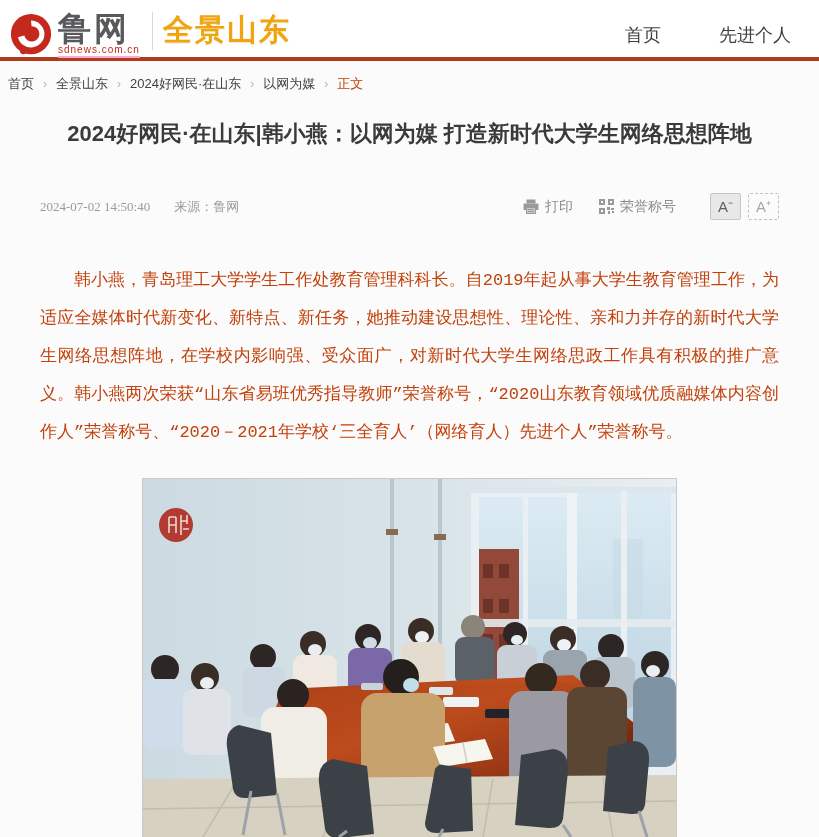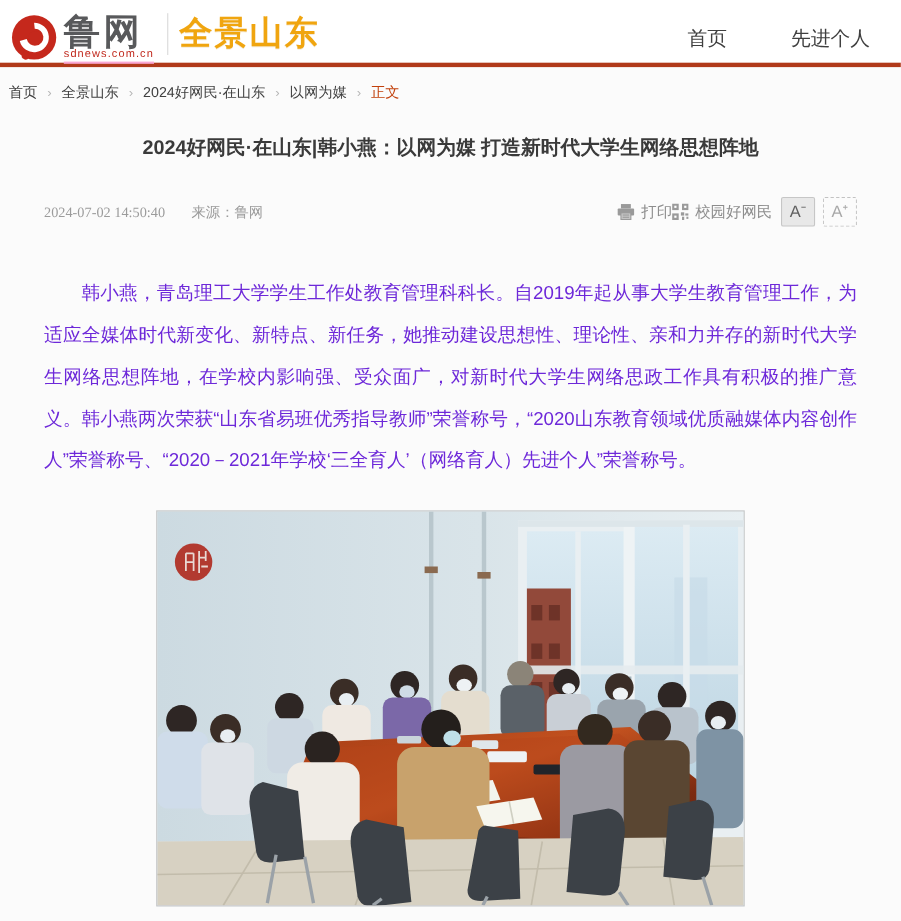--- a/index.html
+++ b/index.html
@@ -41,47 +41,47 @@
     display:flex; align-items:center; gap:9px;
   }
   .breadcrumb .sep { color:#b5b5b5; font-size:12px; }
   .breadcrumb a { color:#3f3f3f; text-decoration:none; cursor:pointer; }
   .breadcrumb .current { color:#c2410c; }
 
   
   .article { padding:0 40px; }
   .article-title {
     margin:22px auto 0; max-width:745px;
-    font-size:18px; line-height:38px; font-weight:bold; color:#3a3a3a;
+    font-size:22px; line-height:38px; font-weight:bold; color:#3a3a3a;
     text-align:center;
   }
   .meta-row {
-    margin-top:26px; display:flex; align-items:center; justify-content:space-between;
+    margin-top:40px; display:flex; align-items:center; justify-content:space-between;
   }
   .meta-left {
     display:flex; align-items:center; gap:24px;
     font-family:"Liberation Serif", serif;
     font-size:13px; color:#9b9b9b;
   }
-  .meta-right { display:flex; align-items:center; }
+  .meta-right { display:flex; align-items:center; gap:26px; }
   .tool-item { display:flex; align-items:center; gap:6px; color:#8d8d8d; font-size:14px; cursor:pointer; }
   .tool-item svg { display:block; }
   .font-btns { display:flex; gap:7px; margin-left:8px; }
   .font-btn {
     width:31px; height:27px; font-size:15px; line-height:1;
     display:flex; align-items:center; justify-content:center;
     border-radius:2px; cursor:pointer; font-family:"Liberation Sans",sans-serif;
   }
   .font-btn.minus { background:#e8e8e8; border:1px solid #c6c6c6; color:#5f5f5f; }
   .font-btn.plus  { background:transparent; border:1px dashed #c2c2c2; color:#a8a8a8; }
 
   .article-body {
     margin-top:42px;
-    font-family:Liberation Sans, sans-serif;
-    font-size:17px; line-height:38px; color:#6d28d9;
+    font-family:Liberation Mono, monospace;
+    font-size:17px; line-height:38px; color:#c2410c;
     text-align:justify;
   }
   .article-body p { text-indent:2em; }
 
   
   .photo-wrap { margin:26px auto 0; width:535px; }
   .photo-frame { border:1px solid #c9c9c9; background:#dfe7ea; font-size:0; }
   .photo-frame svg { display:block; }
 </style>
 </head>
@@ -149,21 +149,21 @@
             <rect x="9" y="0" width="6" height="6"></rect>
               <rect x="11" y="2" width="2" height="2" fill="#fff"></rect>
             <rect x="0" y="9" width="6" height="6"></rect>
               <rect x="2" y="11" width="2" height="2" fill="#fff"></rect>
             <rect x="8" y="8" width="3" height="3"></rect>
               <rect x="12" y="9" width="3" height="2"></rect>
             <rect x="9" y="12" width="2" height="3"></rect>
               <rect x="13" y="12" width="2" height="2"></rect>
           </g>
         </svg>
-        <span>校园好网民</span>
+        <span>荣誉称号</span>
       </span>
       <span class="font-btns">
         <span class="font-btn minus">A⁻</span>
         <span class="font-btn plus">A⁺</span>
       </span>
     </div>
   </div>
 
   <div class="article-body">
     <p>韩小燕，青岛理工大学学生工作处教育管理科科长。自2019年起从事大学生教育管理工作，为适应全媒体时代新变化、新特点、新任务，她推动建设思想性、理论性、亲和力并存的新时代大学生网络思想阵地，在学校内影响强、受众面广，对新时代大学生网络思政工作具有积极的推广意义。韩小燕两次荣获“山东省易班优秀指导教师”荣誉称号，“2020山东教育领域优质融媒体内容创作人”荣誉称号、“2020－2021年学校‘三全育人’（网络育人）先进个人”荣誉称号。</p>

